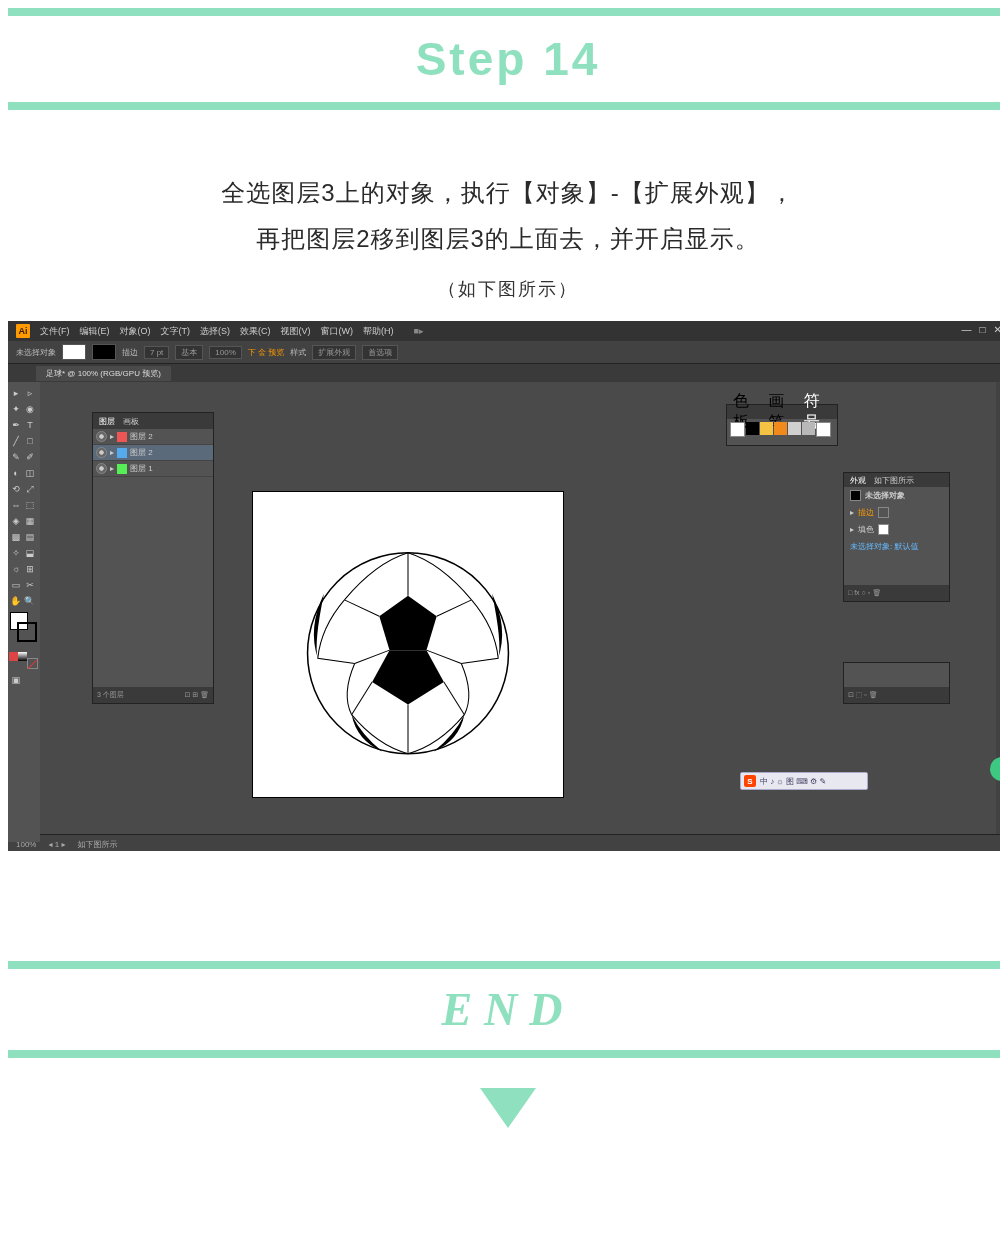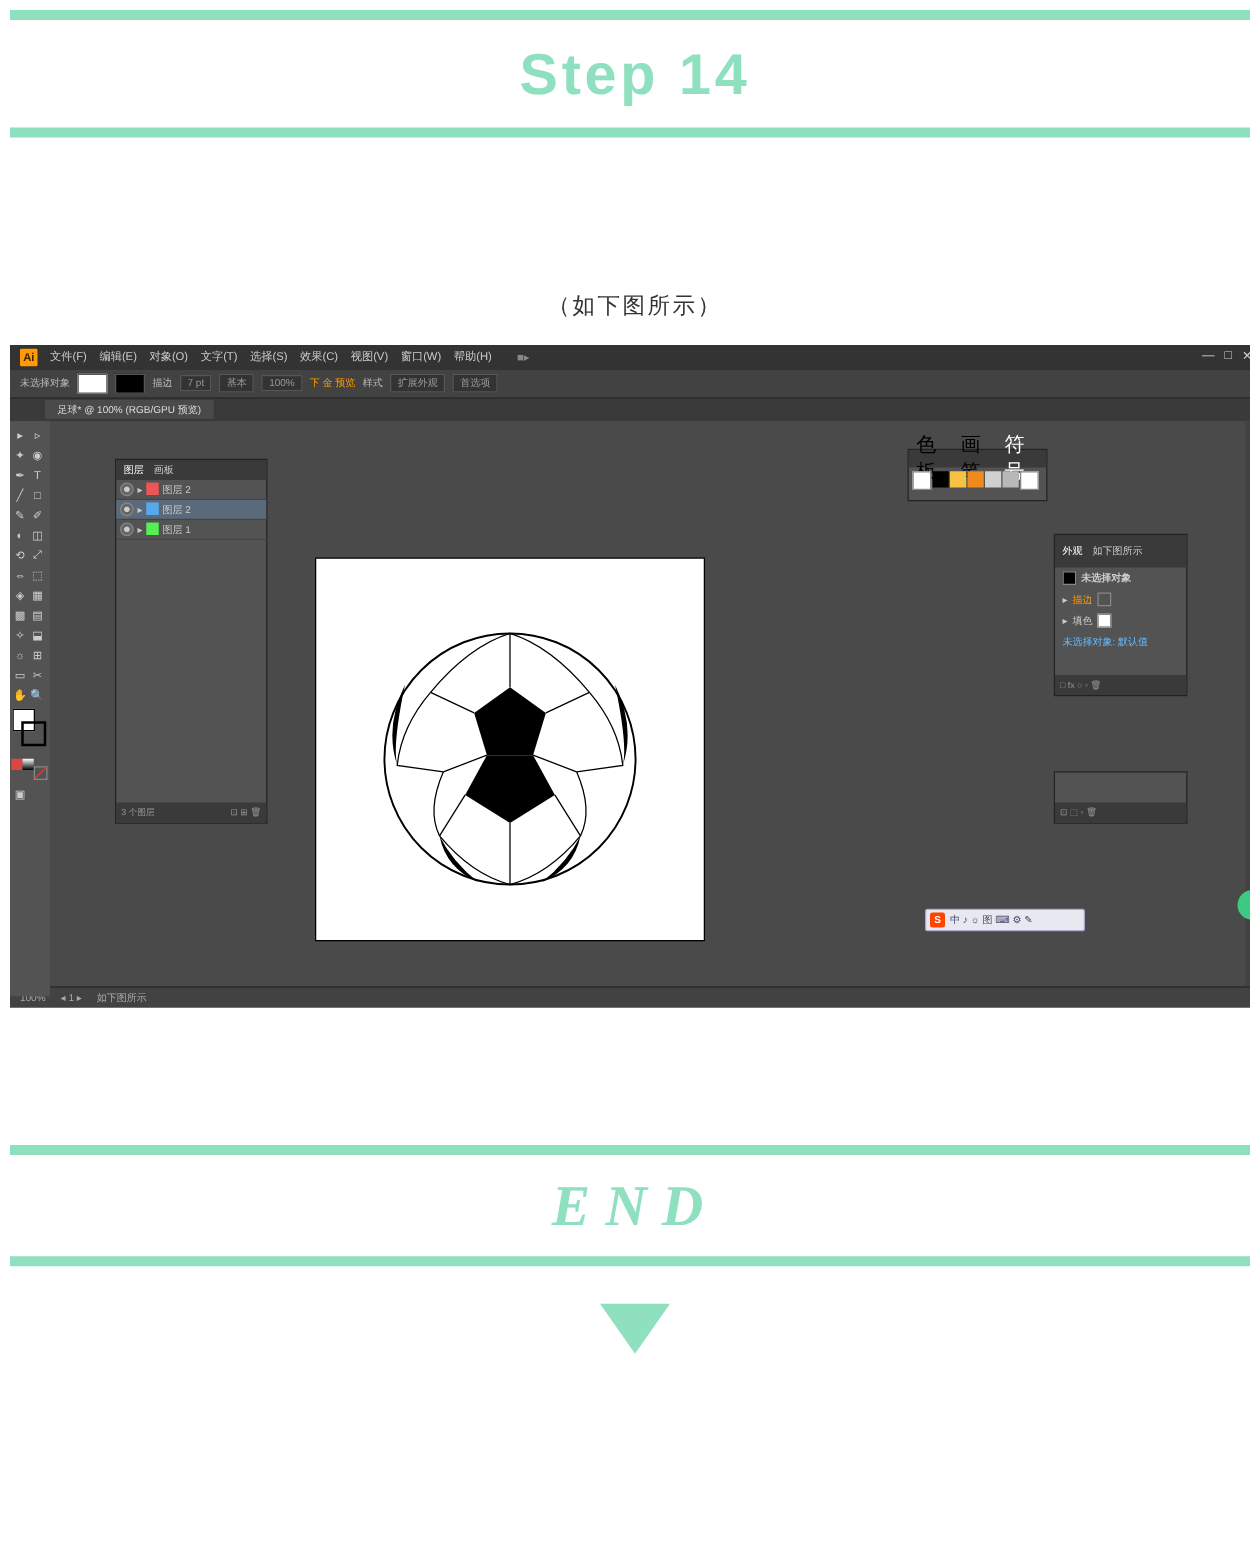--- a/index.html
+++ b/index.html
@@ -56,21 +56,22 @@
 .triangle-down{width:0;height:0;border-left:28px solid transparent;border-right:28px solid transparent;border-top:40px solid #8fe0be;margin:30px auto 0}
 </style>
 </head>
 <body>
 
 <div class="divider"></div>
 <div class="step-title">Step 14</div>
 <div class="divider"></div>
 
 <div class="instruction">
-  <br>
+  <span>全选图层3上的对象，执行【对象】-【扩展外观】，</span><br>
+  <span>再把图层2移到图层3的上面去，并开启显示。</span>
 </div>
 <div class="note">（如下图所示）</div>
 
 <div class="screenshot">
   <div class="ai-menubar">
     <div class="ai-logo">Ai</div>
     <span>文件(F)</span>
     <span>编辑(E)</span>
     <span>对象(O)</span>
     <span>文字(T)</span>
@@ -245,21 +246,21 @@
         <span class="swatch" style="background:#000"></span>
         <span class="swatch" style="background:#f6c244"></span>
         <span class="swatch" style="background:#f08a1d"></span>
         <span class="swatch" style="background:#d0d0d0"></span>
         <span class="swatch" style="background:#b8b8b8"></span>
         <span class="swatch" style="background:#fff;border:1px solid #888"></span>
       </div>
     </div>
 
     <div class="appearance-panel">
-      <div class="panel-tabs" style="height:26px">
+      <div class="panel-tabs" style="height:14px">
         <span class="active">外观</span>
         <span>如下图所示</span>
       </div>
       <div class="app-row">
         <span class="app-sq" style="background:#000"></span>
         <b>未选择对象</b>
       </div>
       <div class="app-row">
         <span>▸</span>
         <span style="color:#f90">描边</span>

